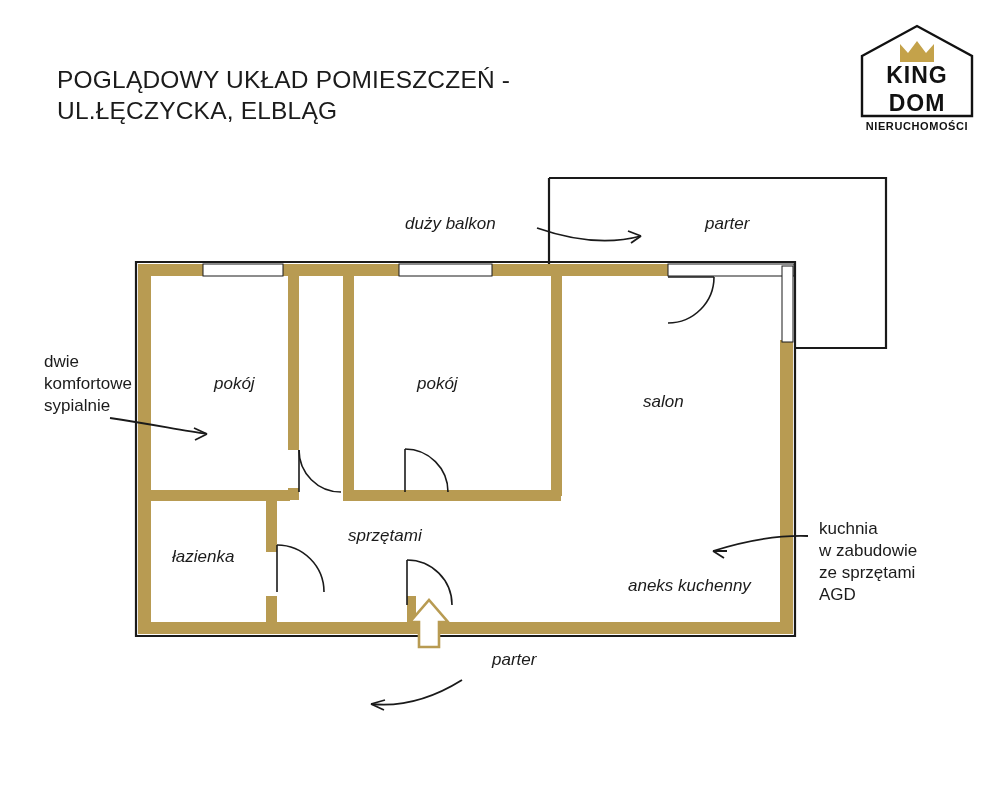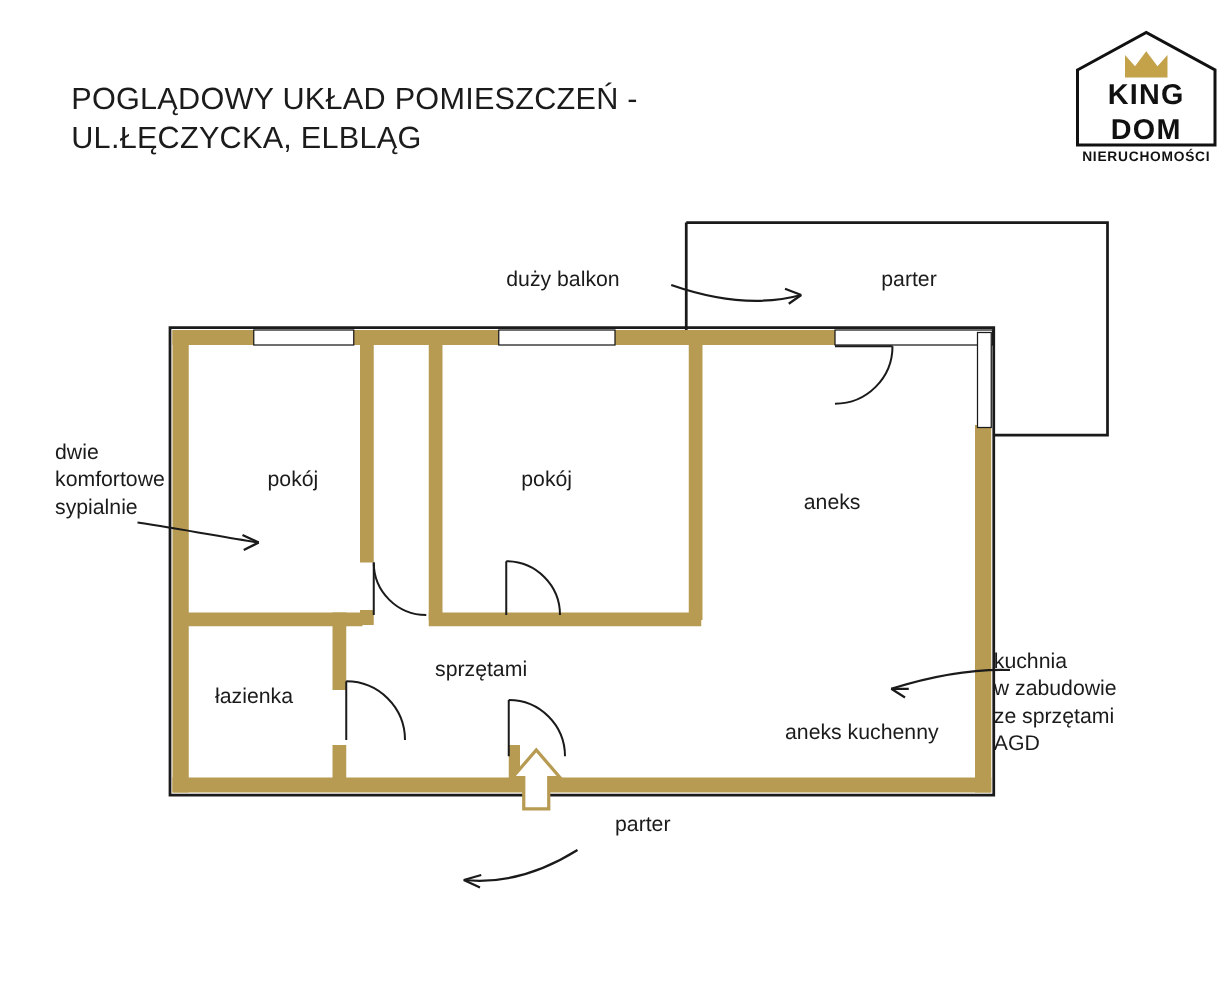--- a/index.html
+++ b/index.html
@@ -64,40 +64,41 @@
     font-weight: bold;
     letter-spacing: 0.6px;
     color: #111;
   }
 
   
   .room-label {
     font-size: 17px;
     color: #1b1b1b;
     white-space: nowrap;
+    font-style: italic;
   }
   .callout {
     font-size: 17px;
     line-height: 22px;
     color: #1b1b1b;
     white-space: pre-line;
   }
 
   #label-pokoj-1 { left: 214px; top: 374px; }
   #label-pokoj-2 { left: 417px; top: 374px; }
   #label-salon   { left: 643px; top: 392px; }
   #label-lazienka{ left: 172px; top: 547px; }
   #label-przedpokoj { left: 348px; top: 526px; }
   #label-aneks   { left: 592px; top: 576px; margin-left: 36px; }
   #label-balkon  { left: 705px; top: 214px; }
   #label-duzy-balkon { left: 405px; top: 214px; }
   #label-parter  { left: 492px; top: 650px; }
 
   #callout-sypialnie { left: 8px; top: 351px; width: 140px; margin-left: 36px; }
-  #callout-kuchnia   { left: 795px; top: 518px; width: 150px; }
+  #callout-kuchnia   { left: 819px; top: 518px; width: 150px; }
 </style>
 </head>
 <body>
 
 <div id="stage">
 
   <div class="abs" id="logo">
     <svg width="122" height="120" viewBox="0 0 122 120">
       <path d="M6 36 L61 6 L116 36 L116 96 L6 96 Z" fill="none" stroke="#111" stroke-width="2.4"></path>
 
@@ -195,21 +196,21 @@
       <path d="M808 536 C 780 535, 745 541, 713 551"></path>
       <path d="M713 551 L727 551 M713 551 L724 558"></path>
 
       <path d="M462 680 C 430 700, 400 707, 371 704"></path>
       <path d="M371 704 L385 700 M371 704 L384 710"></path>
     </g>
   </svg>
 
   <div class="abs room-label" id="label-pokoj-1">pokój</div>
   <div class="abs room-label" id="label-pokoj-2">pokój</div>
-  <div class="abs room-label" id="label-salon">aneks</div>
+  <div class="abs room-label" id="label-salon">salon</div>
   <div class="abs room-label" id="label-lazienka">łazienka</div>
   <div class="abs room-label" id="label-przedpokoj">sprzętami</div>
   <div class="abs room-label" id="label-aneks">aneks kuchenny</div>
   <div class="abs room-label" id="label-balkon">parter</div>
 
   <div class="abs room-label" id="label-duzy-balkon">duży balkon</div>
   <div class="abs callout" id="callout-sypialnie">dwie
 komfortowe
 sypialnie</div>
   <div class="abs callout" id="callout-kuchnia">kuchnia

